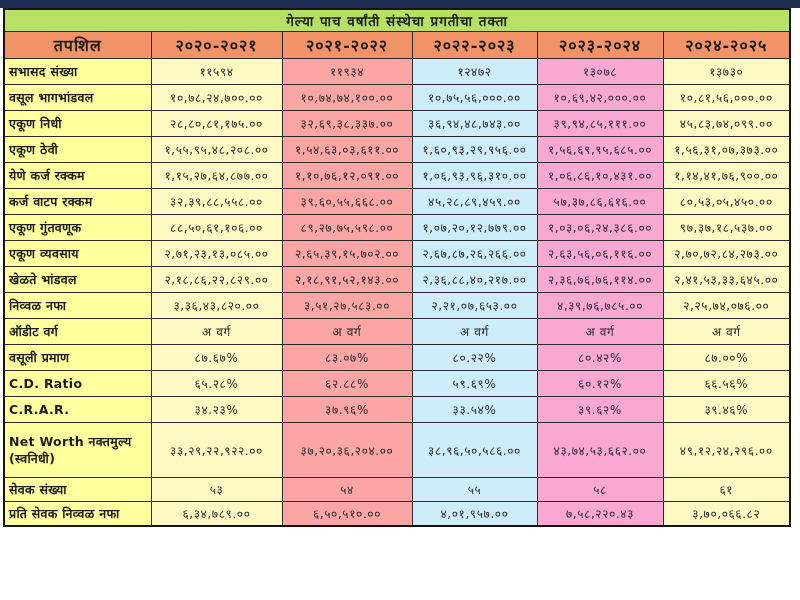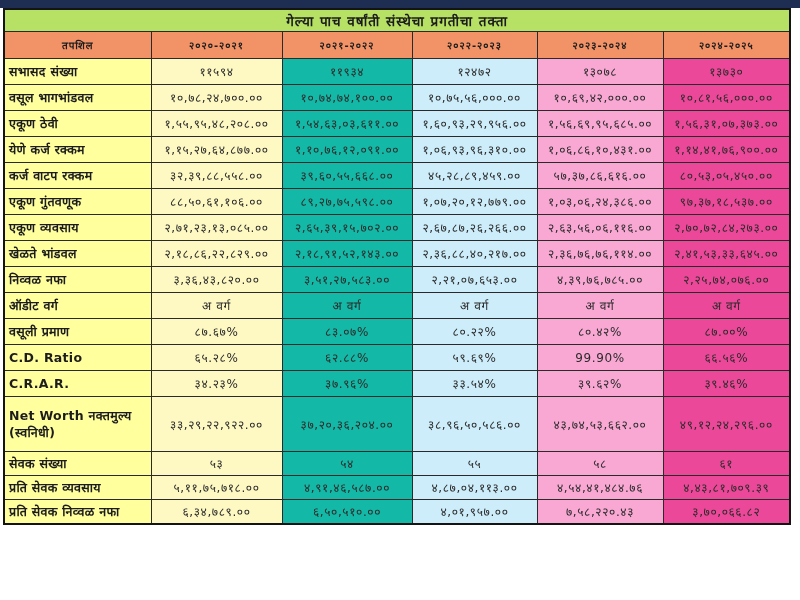--- a/index.html
+++ b/index.html
@@ -18,33 +18,33 @@
     border:1.5px solid #2a2a2a;
     padding:0 4px;
     overflow:hidden;
     font-size:12px;
   }
   tr.title-row th{
     background:#b7e164;height:21px;font-size:13.5px;font-weight:bold;
     text-align:center;color:#1b1b1b;letter-spacing:1px;
   }
   tr.header-row th{
-    background:#f19267;height:26px;font-size:10px;font-weight:bold;
+    background:#f19267;height:26px;font-size:16px;font-weight:bold;
     text-align:center;letter-spacing:1px;
   }
   td.label{
     background:#ffff9e;text-align:left;font-weight:bold;font-size:12.5px;
     letter-spacing:0.3px;
   }
   td.val{text-align:center;letter-spacing:0.6px;color:#2b2b2b;}
   td.c1{background:#fef9c3;}
-  td.c2{background:#14b8a6;}
+  td.c2{background:#fca5a5;}
   td.c3{background:#cdedfa;}
   td.c4{background:#f9a8d4;}
-  td.c5{background:#ec4899;}
+  td.c5{background:#fef9c3;}
   tr.std{height:26px;}
   tr.short{height:24px;}
   tr.tall{height:55px;margin-left:28px;}
 </style>
 </head>
 <body>
 
 <div class="scan">
   <div class="top-bar"></div>
 
@@ -81,20 +81,28 @@
         </tr>
         <tr class="std">
           <td class="label">वसूल भागभांडवल</td>
           <td class="val c1">१०,७८,२४,७००.००</td>
           <td class="val c2">१०,७४,७४,१००.००</td>
           <td class="val c3">१०,७५,५६,०००.००</td>
           <td class="val c4">१०,६९,४२,०००.००</td>
           <td class="val c5">१०,८१,५६,०००.००</td>
         </tr>
         <tr class="std">
+          <td class="label">एकूण निधी</td>
+          <td class="val c1">२८,८०,८१,१७५.००</td>
+          <td class="val c2">३२,६९,३८,३३७.००</td>
+          <td class="val c3">३६,९४,४८,७४३.००</td>
+          <td class="val c4">३९,९४,८५,१११.००</td>
+          <td class="val c5">४५,८३,७४,०९९.००</td>
+        </tr>
+        <tr class="std">
           <td class="label">एकूण ठेवी</td>
           <td class="val c1">१,५५,९५,४८,२०८.००</td>
           <td class="val c2">१,५४,६३,०३,६११.००</td>
           <td class="val c3">१,६०,९३,२९,९५६.००</td>
           <td class="val c4">१,५६,६९,९५,६८५.००</td>
           <td class="val c5">१,५६,३१,०७,३७३.००</td>
         </tr>
         <tr class="std">
           <td class="label">येणे कर्ज रक्कम</td>
           <td class="val c1">१,१५,२७,६४,८७७.००</td>
@@ -157,21 +165,21 @@
           <td class="val c2">८३.०७%</td>
           <td class="val c3">८०.२२%</td>
           <td class="val c4">८०.४२%</td>
           <td class="val c5">८७.००%</td>
         </tr>
         <tr class="std">
           <td class="label">C.D. Ratio</td>
           <td class="val c1">६५.२८%</td>
           <td class="val c2">६२.८८%</td>
           <td class="val c3">५९.६९%</td>
-          <td class="val c4">99.90%</td>
+          <td class="val c4">६०.१२%</td>
           <td class="val c5">६६.५६%</td>
         </tr>
         <tr class="std">
           <td class="label">C.R.A.R.</td>
           <td class="val c1">३४.२३%</td>
           <td class="val c2">३७.९६%</td>
           <td class="val c3">३३.५४%</td>
           <td class="val c4">३९.६२%</td>
           <td class="val c5">३९.४६%</td>
         </tr>
@@ -185,28 +193,20 @@
         </tr>
         <tr class="short">
           <td class="label">सेवक संख्या</td>
           <td class="val c1">५३</td>
           <td class="val c2">५४</td>
           <td class="val c3">५५</td>
           <td class="val c4">५८</td>
           <td class="val c5">६१</td>
         </tr>
         <tr class="short">
-          <td class="label">प्रति सेवक व्यवसाय</td>
-          <td class="val c1">५,११,७५,७१८.००</td>
-          <td class="val c2">४,९१,४६,५८७.००</td>
-          <td class="val c3">४,८७,०४,११३.००</td>
-          <td class="val c4">४,५४,४१,४८४.७६</td>
-          <td class="val c5">४,४३,८१,७०९.३९</td>
-        </tr>
-        <tr class="short">
           <td class="label">प्रति सेवक निव्वळ नफा</td>
           <td class="val c1">६,३४,७८९.००</td>
           <td class="val c2">६,५०,५१०.००</td>
           <td class="val c3">४,०१,९५७.००</td>
           <td class="val c4">७,५८,२२०.४३</td>
           <td class="val c5">३,७०,०६६.८२</td>
         </tr>
       </tbody>
   </table>
 </div>

